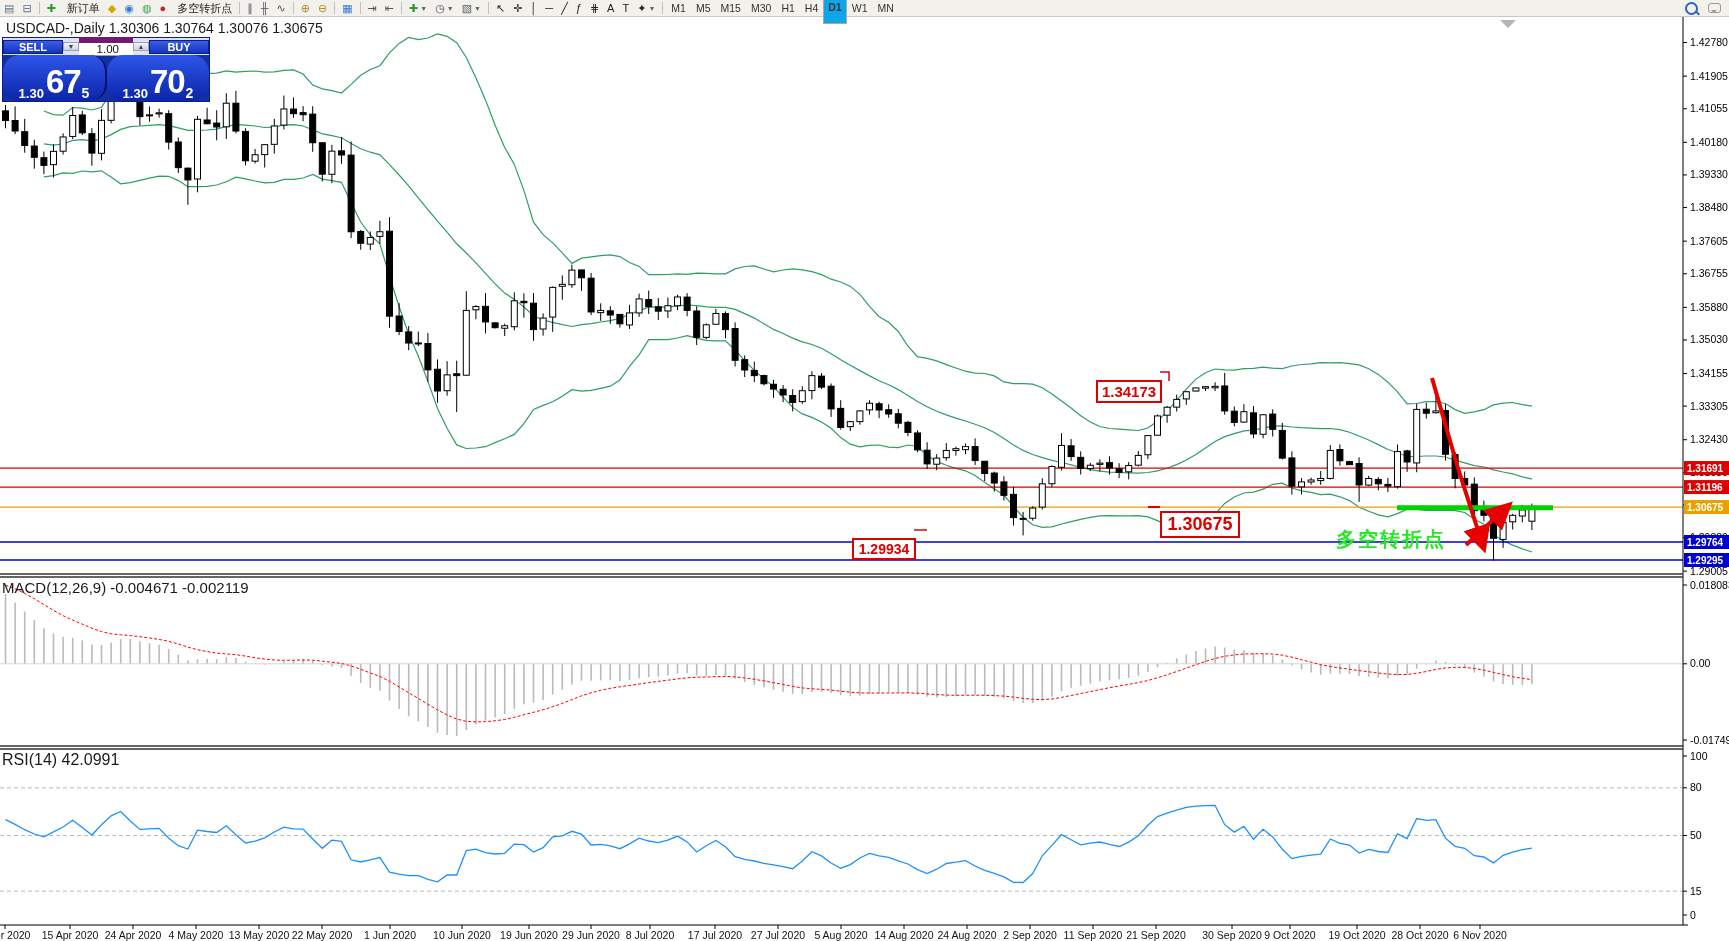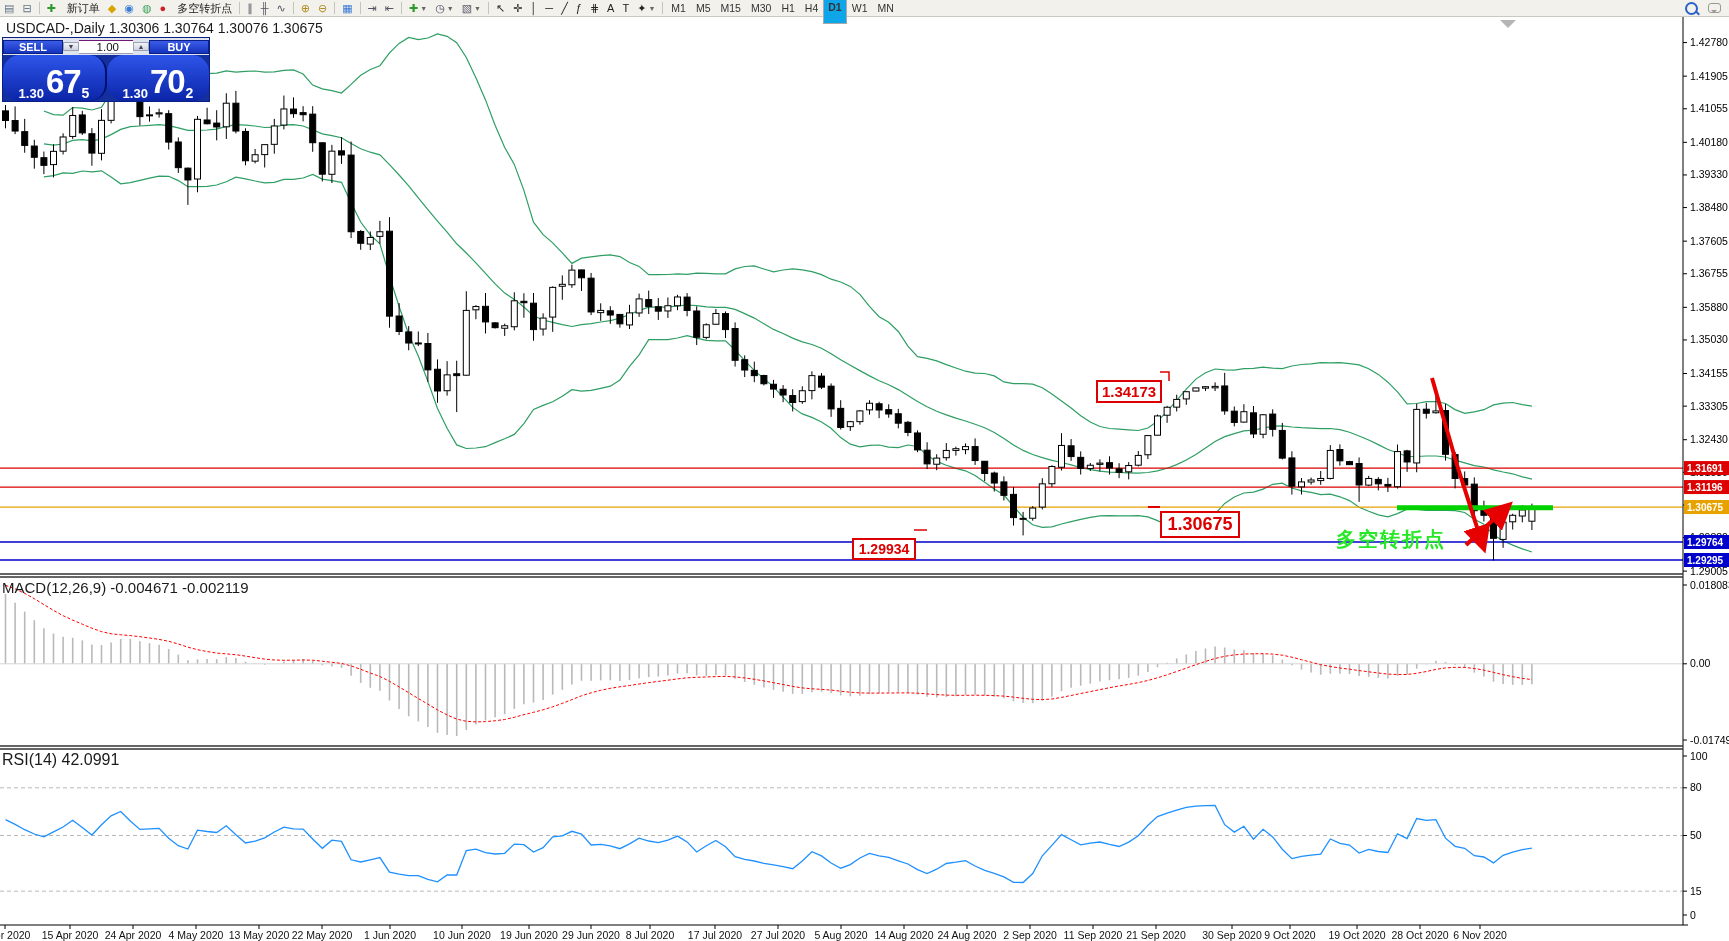--- a/index.html
+++ b/index.html
@@ -26,21 +26,21 @@
   .symbol-line{left:6px;top:3px;font-size:14px;color:#1a1a1a;}
   .macd-label{left:2px;top:562px;font-size:15px;color:#1a1a1a;}
   .rsi-label{left:2px;top:734px;font-size:16px;color:#1a1a1a;}
   
   .trade-panel{left:2px;top:20px;width:206px;z-index:20;border:1px solid #0a1f86;background:#13309e;}
   .tp-row1{display:flex;height:17px;background:#dfe3ee;align-items:center;}
   .tp-btn{width:58px;background:linear-gradient(#3b5ce8,#1534bd);color:#fff;font-weight:bold;font-size:11px;
     display:flex;align-items:center;justify-content:center;border:1px solid #0a1f86;cursor:pointer;}
   .tp-step{width:14px;background:linear-gradient(#f2f3f7,#cfd3df);border:1px solid #9aa0b5;color:#445;
     font-size:7px;display:flex;align-items:center;justify-content:center;cursor:pointer;}
-  .tp-vol{flex:1;background:#fff;border-top:1px solid #701a75;border-bottom:1px solid #9aa0b5;
+  .tp-vol{flex:1;background:#fff;border-top:6px solid #701a75;border-bottom:1px solid #9aa0b5;
     font-size:11.5px;color:#111;display:flex;align-items:center;justify-content:flex-end;padding-right:14px;}
   .tp-row2{display:flex;height:46px;}
   .tp-price{width:50%;background:linear-gradient(#2e55ea,#0b25a8);color:#fff;display:flex;align-items:flex-end;justify-content:center;cursor:pointer;border-radius:17px;}
   .tp-price.left{border-right:2px solid #001070;}
   .tp-pfx{font-size:13px;font-weight:bold;margin:10px 2px 0 0;}
   .tp-big{font-size:33px;font-weight:bold;letter-spacing:-1px;}
   .tp-sup{font-size:14px;font-weight:bold;margin:-14px 0 0 1px;}
   
   .callout{position:absolute;background:#fff;border:2px solid #dd0000;color:#dd0000;font-weight:bold;
     display:flex;align-items:center;justify-content:center;z-index:15;}

